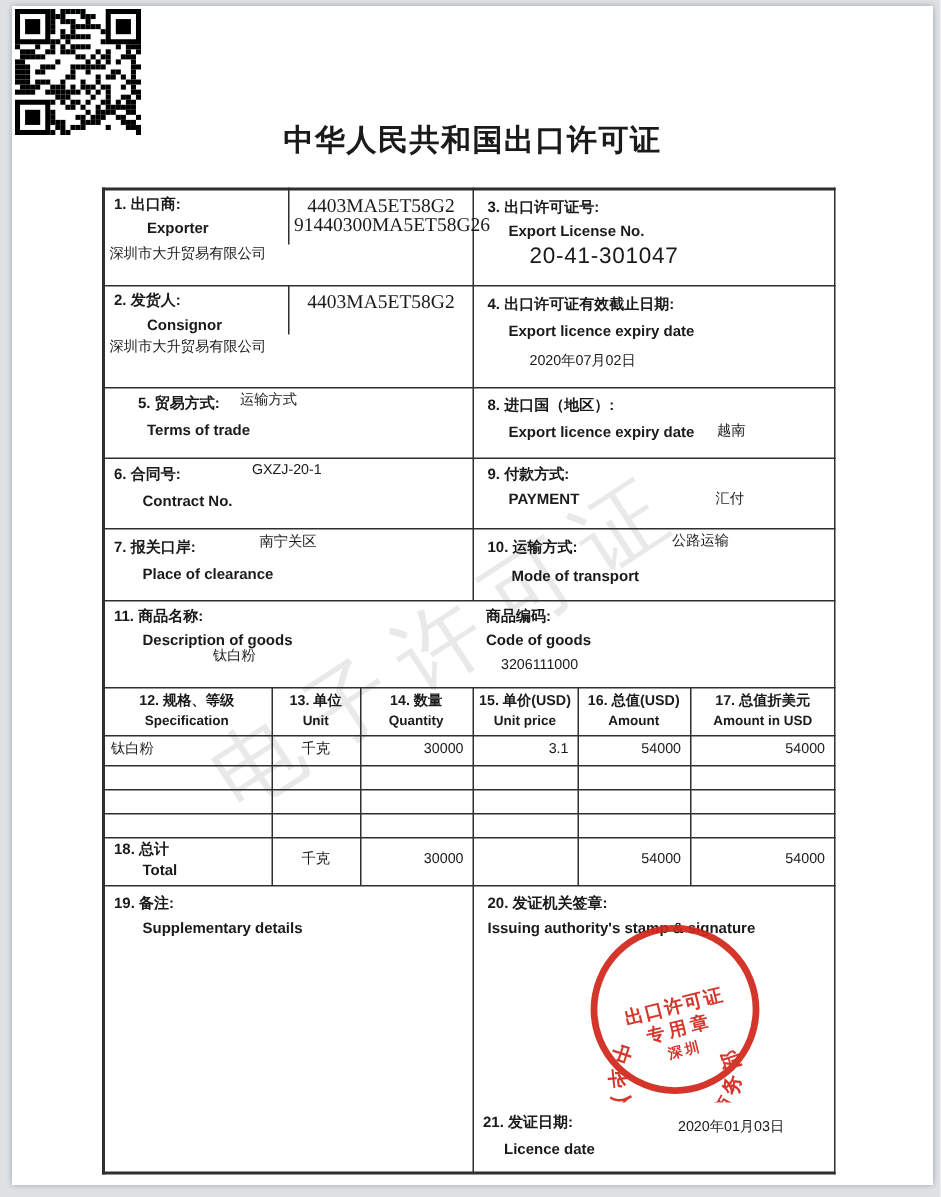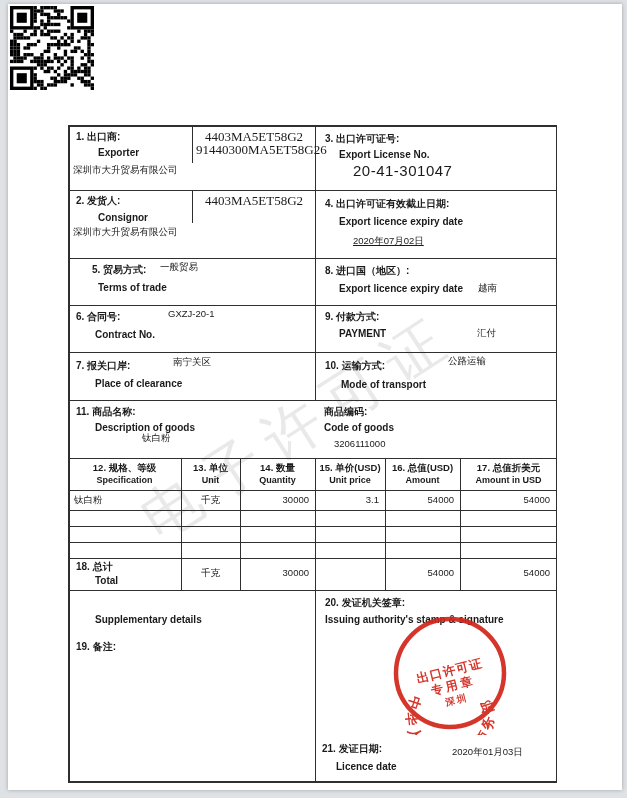--- a/index.html
+++ b/index.html
@@ -282,20 +282,21 @@
       <rect x="3.36" y="3.36" width="16.8" height="16.8" fill="#fff"></rect>
       <rect x="6.72" y="6.72" width="10.08" height="10.08" fill="#000"></rect>
       <rect x="60.48" y="0" width="23.52" height="23.52" fill="#000"></rect>
       <rect x="63.839999999999996" y="3.36" width="16.8" height="16.8" fill="#fff"></rect>
       <rect x="67.2" y="6.72" width="10.08" height="10.08" fill="#000"></rect>
       <rect x="0" y="60.48" width="23.52" height="23.52" fill="#000"></rect>
       <rect x="3.36" y="63.839999999999996" width="16.8" height="16.8" fill="#fff"></rect>
       <rect x="6.72" y="67.2" width="10.08" height="10.08" fill="#000"></rect>
     </svg>
 
+  <div class="doc-title">中华人民共和国出口许可证</div>
 
   <div class="watermark">电子许可证</div>
 
   <div class="tbl">
 
     <div class="hl" style="top:0;height:1.5px;"></div>
     <div class="hl" style="top:65px;"></div>
     <div class="hl" style="top:133px;"></div>
     <div class="hl" style="top:180px;"></div>
     <div class="hl" style="top:227px;"></div>
@@ -330,24 +331,24 @@
     <div class="t en" style="left:271px;top:24px;text-align:right;">Export  License No.</div>
     <div class="t val bignum" style="left:285px;top:37px;">20-41-301047</div>
 
     <div class="t zh" style="left:8px;top:70px;">2.  发货人:</div>
     <div class="t en" style="left:30px;top:87px;">Consignor</div>
     <div class="t code" style="left:128px;top:68px;width:116px;">4403MA5ET58G2</div>
     <div class="t val" style="left:5px;top:101px;">深圳市大升贸易有限公司</div>
 
     <div class="t zh" style="left:257px;top:73px;">4.  出口许可证有效截止日期:</div>
     <div class="t en" style="left:271px;top:91px;">Export licence expiry date</div>
-    <div class="t val" style="left:285px;top:110px;text-decoration:underline;">2020年07月02日</div>
+    <div class="t val" style="left:285px;top:110px;">2020年07月02日</div>
 
     <div class="t zh" style="left:8px;top:139px;margin-left:16px;">5.  贸易方式:</div>
-    <div class="t val" style="left:92px;top:136px;">一般贸易</div>
+    <div class="t val" style="left:92px;top:136px;">运输方式</div>
     <div class="t en" style="left:30px;top:157px;">Terms of trade</div>
 
     <div class="t zh" style="left:257px;top:140px;">8.  进口国（地区）:</div>
     <div class="t en" style="left:271px;top:158px;">Export licence expiry date</div>
     <div class="t val" style="left:410px;top:157px;">越南</div>
 
     <div class="t zh" style="left:8px;top:186px;">6.  合同号:</div>
     <div class="t val" style="left:100px;top:183px;">GXZJ-20-1</div>
     <div class="t en" style="left:27px;top:204px;">Contract No.</div>
 
@@ -390,21 +391,21 @@
     <div class="t val num-r" style="left:317px;top:369px;width:69px;">54000</div>
     <div class="t val num-r" style="left:392px;top:369px;width:90px;">54000</div>
 
     <div class="t zh" style="left:8px;top:436px;">18. 总计</div>
     <div class="t en" style="left:27px;top:450px;">Total</div>
     <div class="t val" style="left:113px;top:442px;width:59px;text-align:center;">千克</div>
     <div class="t val num-r" style="left:172px;top:442px;width:69px;">30000</div>
     <div class="t val num-r" style="left:317px;top:442px;width:69px;">54000</div>
     <div class="t val num-r" style="left:392px;top:442px;width:90px;">54000</div>
 
-    <div class="t zh" style="left:8px;top:472px;margin-top:44px;">19.  备注:</div>
+    <div class="t zh" style="left:8px;top:472px;">19.  备注:</div>
     <div class="t en" style="left:27px;top:489px;">Supplementary details</div>
 
     <div class="t zh" style="left:257px;top:472px;">20.  发证机关签章:</div>
     <div class="t en" style="left:257px;top:489px;">Issuing authority's stamp &amp; signature</div>
 
     <svg class="stamp" viewBox="0 0 124 124" xmlns="http://www.w3.org/2000/svg">
       <circle cx="62" cy="62" r="54" fill="none" stroke-width="4.5" stroke="#d2251a"></circle>
       <defs>
           <path id="ringArc" d="M 25 84 A 43 43 0 1 0 99 84" fill="none"></path>
         </defs>

